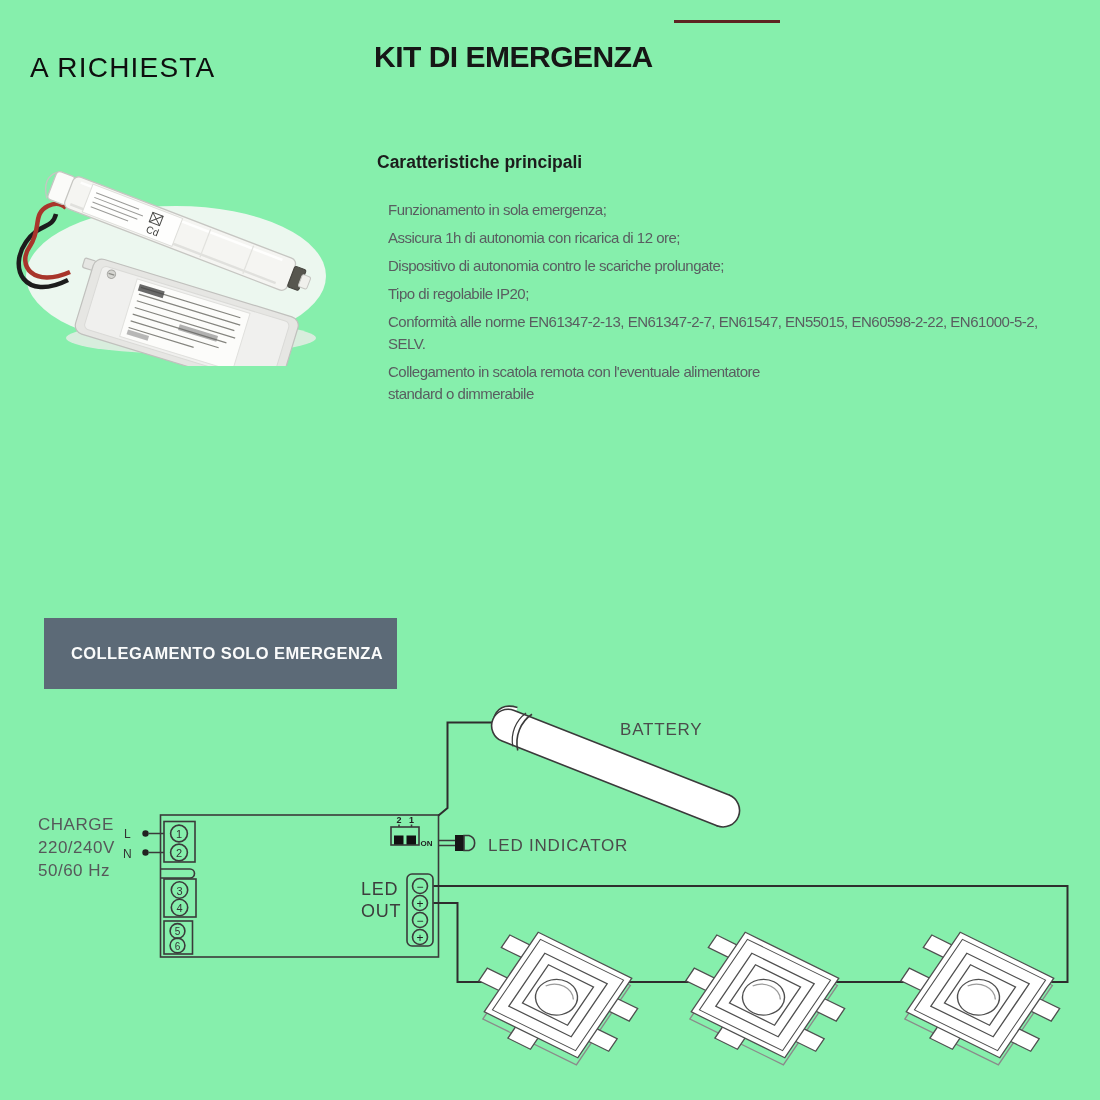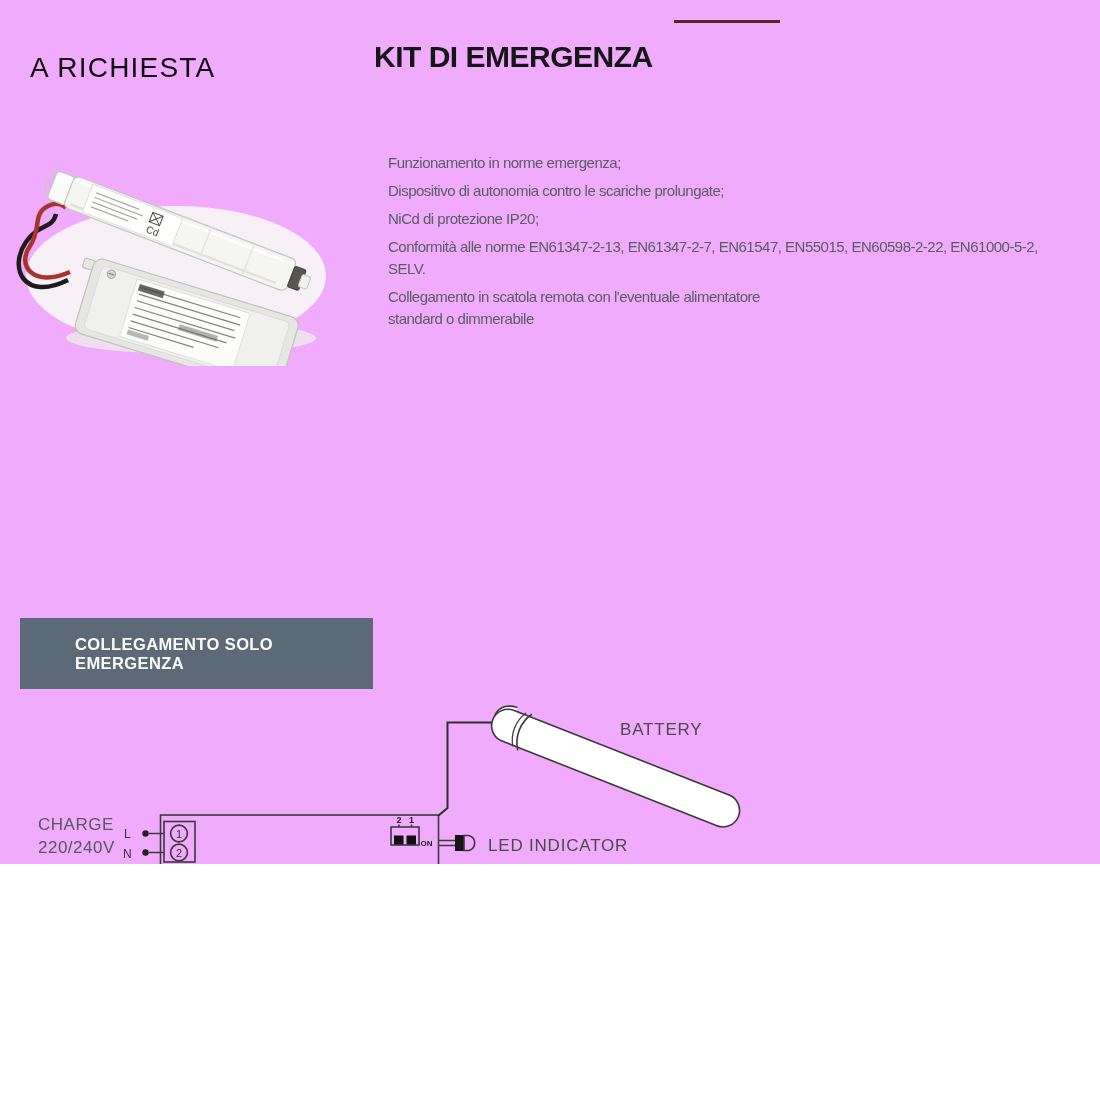--- a/index.html
+++ b/index.html
@@ -1,31 +1,31 @@
 <!DOCTYPE html>
 <html><head>
 <meta charset="utf-8">
 <style>
   html,body{margin:0;padding:0;background:#ffffff;}
-  #page{position:relative;width:1100px;height:864px;background:#f0abfc;overflow:hidden;
+  #page{position:relative;width:1100px;height:1100px;background:#86efac;overflow:hidden;
         font-family:"Liberation Sans",sans-serif;}
 
   .side-label{position:absolute;left:30px;top:52px;font-size:28px;letter-spacing:1.2px;
               color:#0e0e0e;font-weight:400;}
   .accent-line{position:absolute;left:674px;top:20px;width:106px;height:3px;background:#5d2422;}
   .page-title{position:absolute;left:374px;top:40px;font-size:30px;font-weight:700;
               letter-spacing:-0.5px;color:#161616;}
 
   .features{position:absolute;left:377px;top:152px;width:720px;}
   .features .heading{font-size:17.5px;font-weight:700;color:#1c1c1c;margin:0 0 26px 0;}
   .feat{font-size:15px;color:#595d60;line-height:22px;margin:0 0 6px 11px;
         white-space:pre;letter-spacing:-0.5px;}
 
-  .banner{position:absolute;left:20px;top:618px;width:353px;height:71px;background:#5c6a77;
-          display:flex;align-items:center;box-sizing:border-box;padding-left:55px;}
+  .banner{position:absolute;left:44px;top:618px;width:353px;height:71px;background:#5c6a77;
+          display:flex;align-items:center;box-sizing:border-box;padding-left:27px;}
   .banner span{color:#fafbfb;font-weight:700;font-size:16.5px;letter-spacing:0.4px;}
 
   .photo-svg{position:absolute;left:6px;top:156px;}
   .diagram-svg{position:absolute;left:0px;top:690px;}
 
   svg text{font-family:"Liberation Sans",sans-serif;}
   .ink{stroke:#3a3a3a;fill:none;stroke-width:1.6;}
   .wire{stroke:#2e2e2e;fill:none;stroke-width:2;}
   .dlabel{fill:#56585a;font-size:17px;letter-spacing:0.5px;}
   .dtext{fill:#4b4b4b;font-size:17px;letter-spacing:0.8px;}
@@ -79,23 +79,25 @@
       <rect x="100" y="20" width="40" height="6" fill="#666" opacity="0.5"></rect>
       <rect x="52" y="40" width="22" height="5" fill="#888" opacity="0.6"></rect>
       <circle cx="20" cy="-8" r="4.2" fill="#d6d6d2" stroke="#a9a9a5"></circle>
       <path d="M17,-8 H23" stroke="#8c8c88" stroke-width="1.2"></path>
       <circle cx="194" cy="48" r="4.2" fill="#d6d6d2" stroke="#a9a9a5"></circle>
       <path d="M191,48 H197" stroke="#8c8c88" stroke-width="1.2"></path>
     </g>
   </svg>
 
   <div class="features">
-    <div class="feat">Funzionamento in norme emergenza;</div>
+    <div class="heading">Caratteristiche principali</div>
+    <div class="feat">Funzionamento in sola emergenza;</div>
+    <div class="feat">Assicura 1h di autonomia con ricarica di 12 ore;</div>
     <div class="feat">Dispositivo di autonomia contro le scariche prolungate;</div>
-    <div class="feat">NiCd di protezione IP20;</div>
+    <div class="feat">Tipo di regolabile IP20;</div>
     <div class="feat">Conformità alle norme EN61347-2-13, EN61347-2-7, EN61547, EN55015, EN60598-2-22, EN61000-5-2,
 SELV.</div>
     <div class="feat">Collegamento in scatola remota con l'eventuale alimentatore
 standard o dimmerabile</div>
   </div>
 
   <div class="banner">
     <span>COLLEGAMENTO SOLO EMERGENZA</span>
   </div>
 

